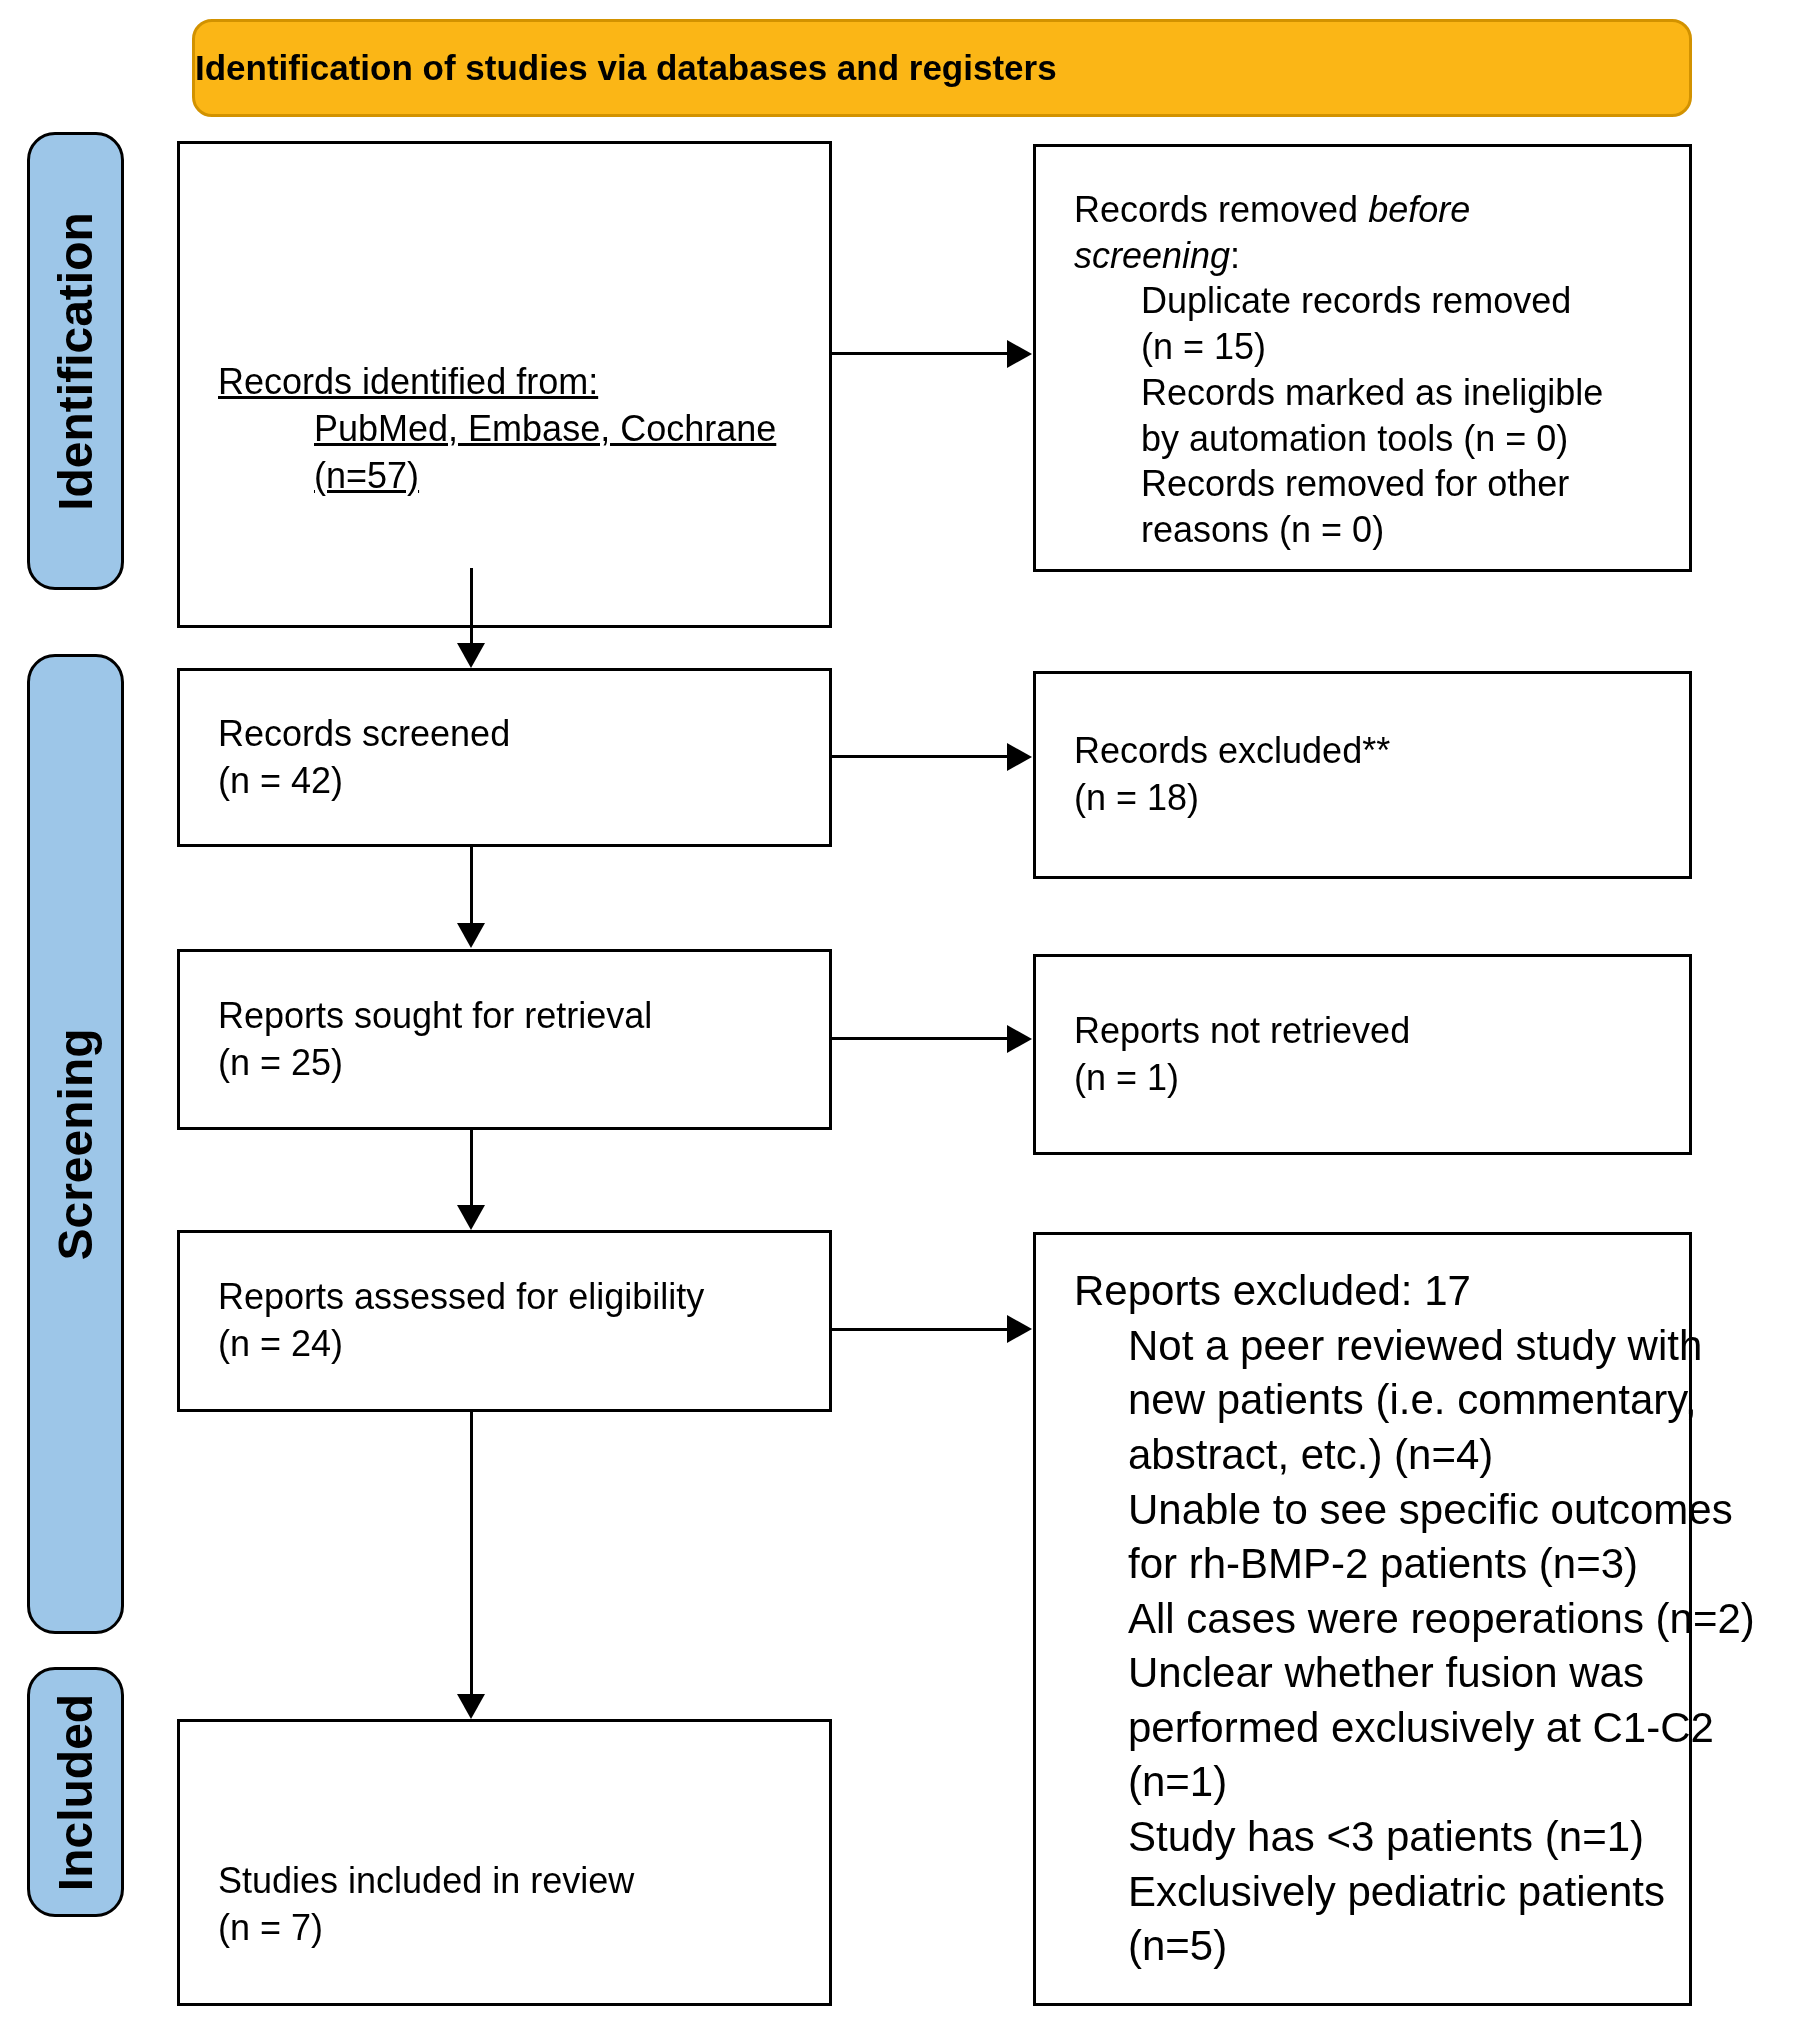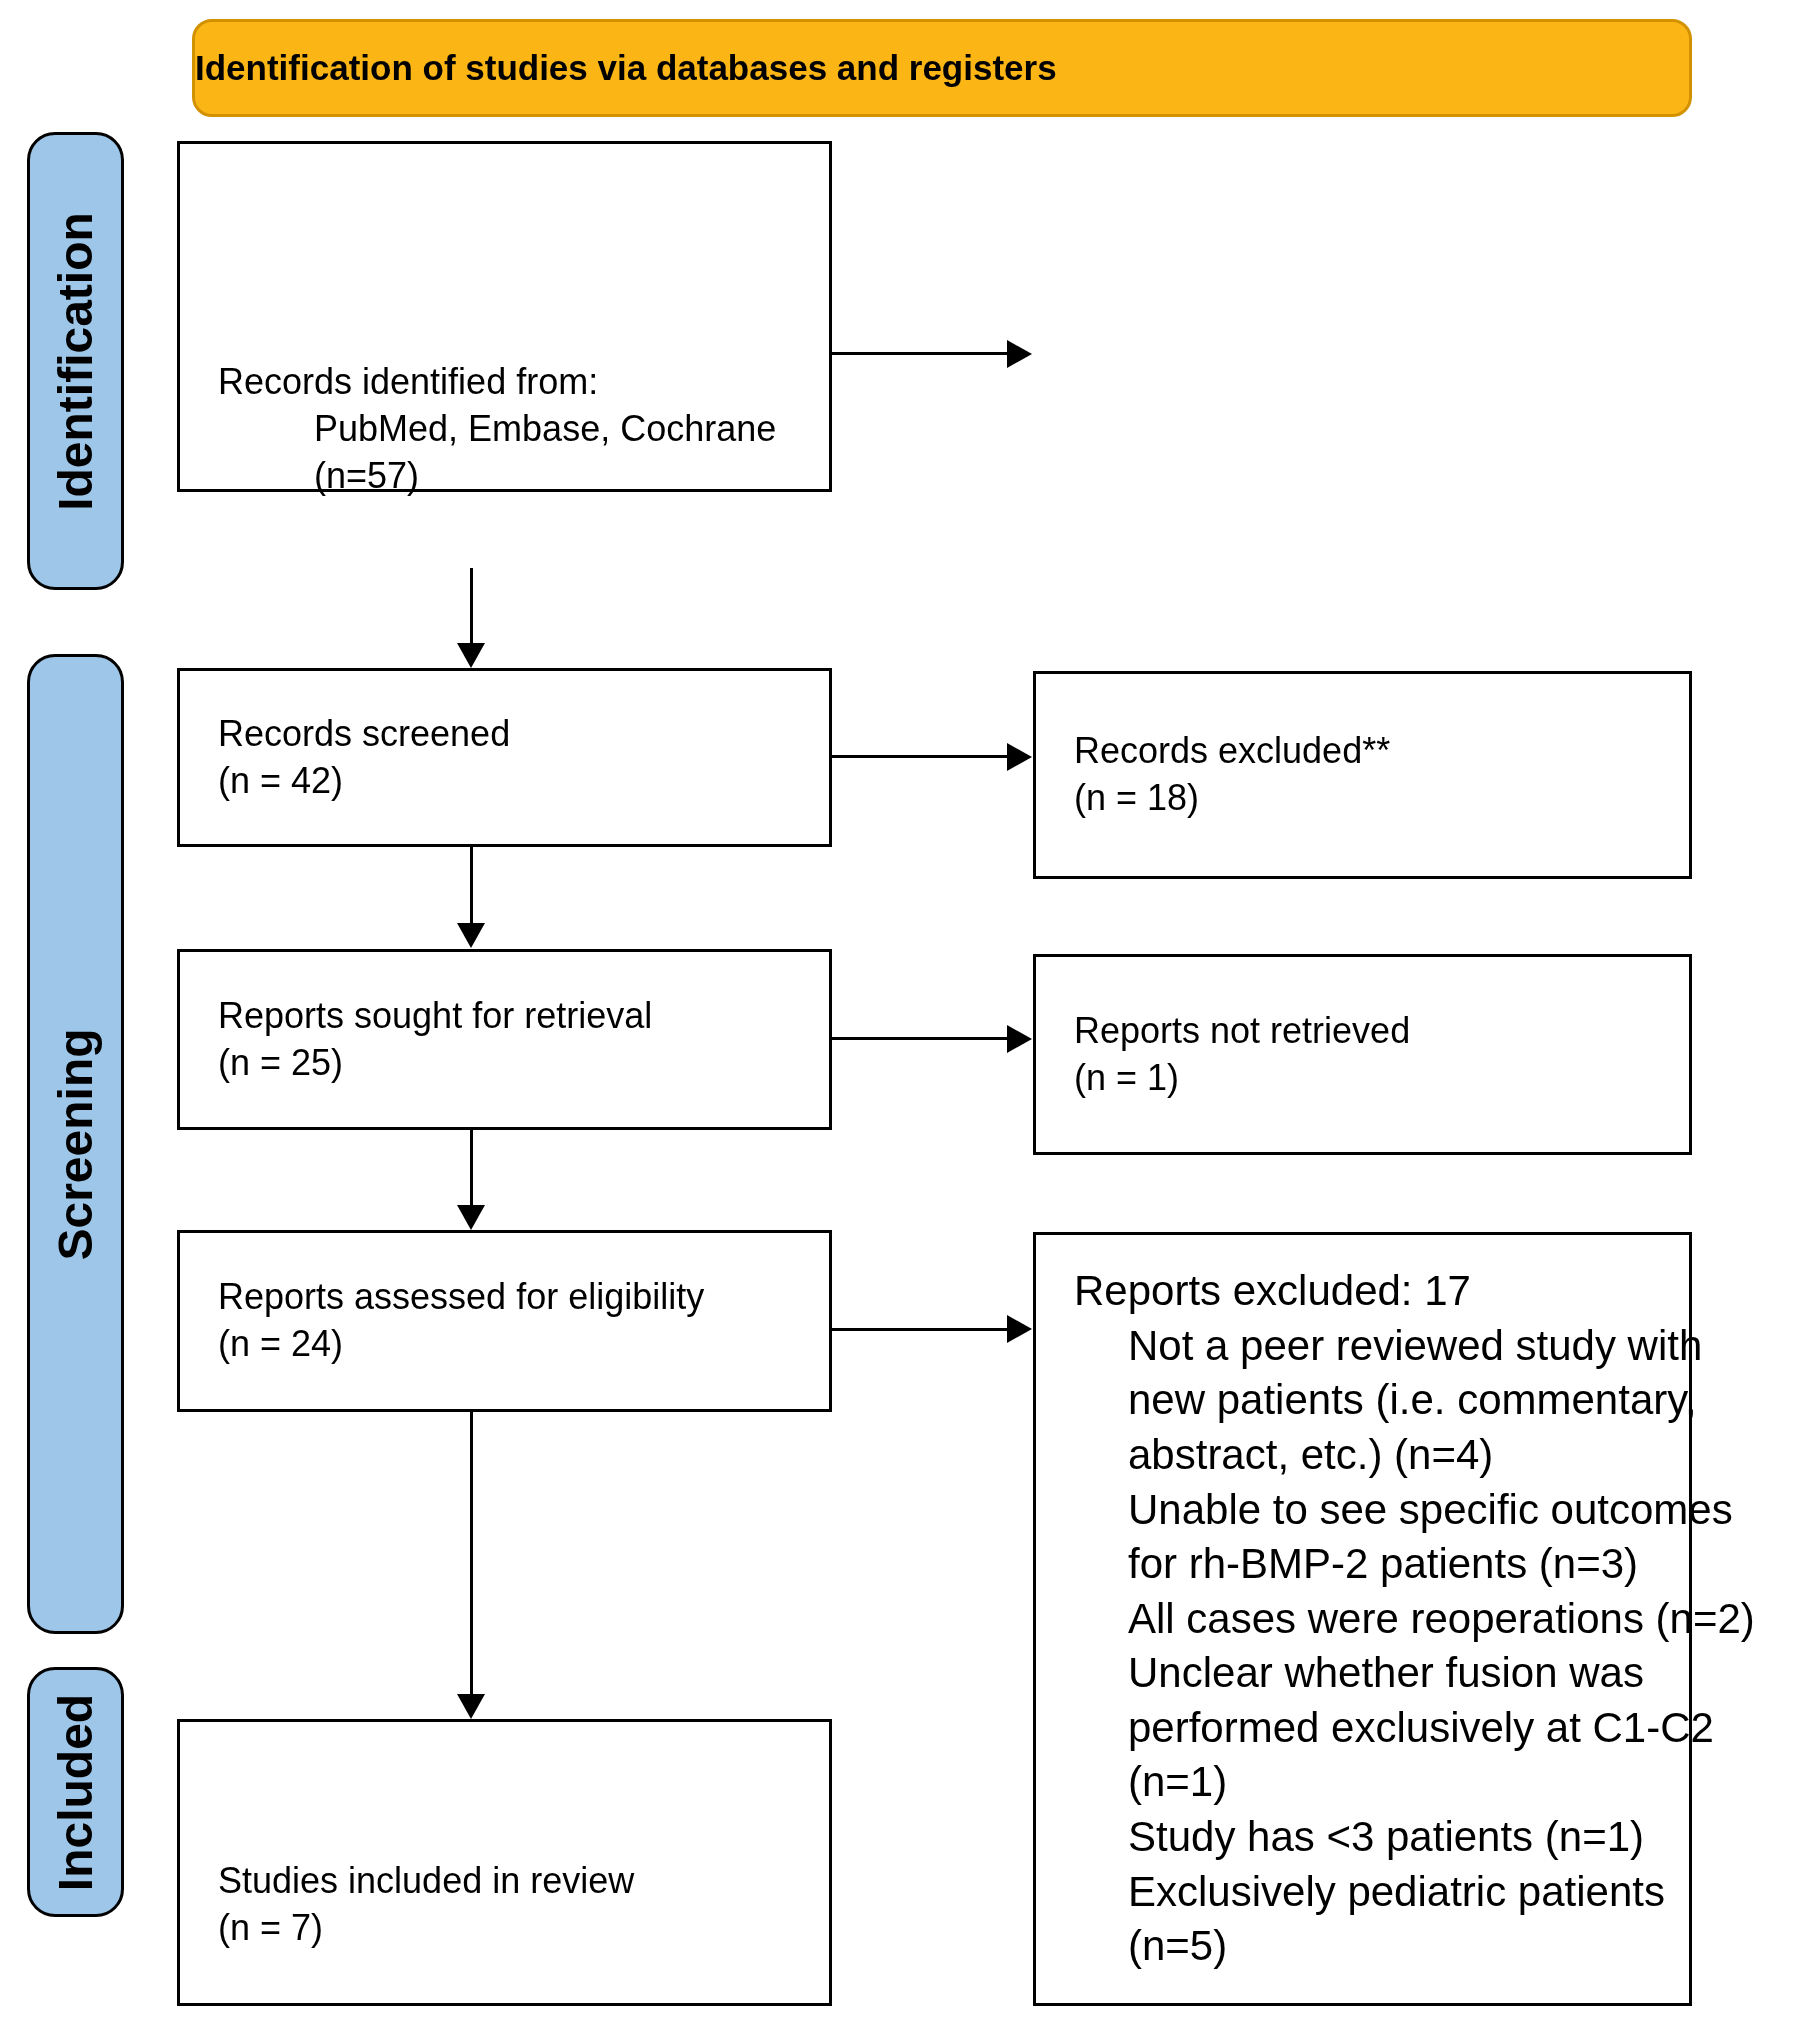--- a/index.html
+++ b/index.html
@@ -48,21 +48,21 @@
     box-sizing:border-box;
     display:flex;flex-direction:column;justify-content:center;
     font-size:36px;line-height:1.3;
     padding:0 13.4px 0 38px;
   }
   .ind95{margin-left:96px;}
   .ind100{margin-left:67px;white-space:pre;}
   .ind80{margin-left:54px;white-space:pre;}
   .preline{white-space:pre-line;}
   
-  .b-identified{left:177px;top:141px;width:655px;height:351px;justify-content:flex-start;padding-top:215px;}
+  .b-identified{left:177px;top:141px;width:655px;height:487px;justify-content:flex-start;padding-top:215px;text-decoration:underline;}
   .b-removed{left:1033px;top:144px;width:659px;height:428px;justify-content:flex-start;padding-top:40px;line-height:1.27;}
   .b-screened{left:177px;top:668px;width:655px;height:179px;}
   .b-rec-excluded{left:1033px;top:671px;width:659px;height:208px;}
   .b-sought{left:177px;top:949px;width:655px;height:181px;}
   .b-notretrieved{left:1033px;top:954px;width:659px;height:201px;}
   .b-assessed{left:177px;top:1230px;width:655px;height:182px;}
   .b-rep-excluded{left:1033px;top:1232px;width:659px;height:774px;font-size:42px;}
   .b-included{left:177px;top:1719px;width:655px;height:287px;padding-top:84px;}
   
   .stem-v{position:absolute;width:3.4px;background:var(--arrow);}
@@ -93,20 +93,30 @@
   <div class="stage" style="top:1667px;height:250px;">
     <span class="vlabel">Included</span>
   </div>
 
   <div class="box b-identified">
     <div>Records identified from:</div>
     <div class="ind95">PubMed, Embase, Cochrane</div>
     <div class="ind95">(n=57)</div>
   </div>
 
+  <div class="box b-removed">
+    <div><span>Records removed </span><i class="preline">before
+screening</i><span>:</span></div>
+    <div class="ind100">Duplicate records removed
+(n = 15)</div>
+    <div class="ind100">Records marked as ineligible
+by automation tools (n = 0)</div>
+    <div class="ind100">Records removed for other
+reasons (n = 0)</div>
+  </div>
 
   <div class="box b-screened">
     <div>Records screened</div>
     <div>(n = 42)</div>
   </div>
 
   <div class="box b-rec-excluded">
     <div>Records excluded**</div>
     <div>(n = 18)</div>
   </div>

